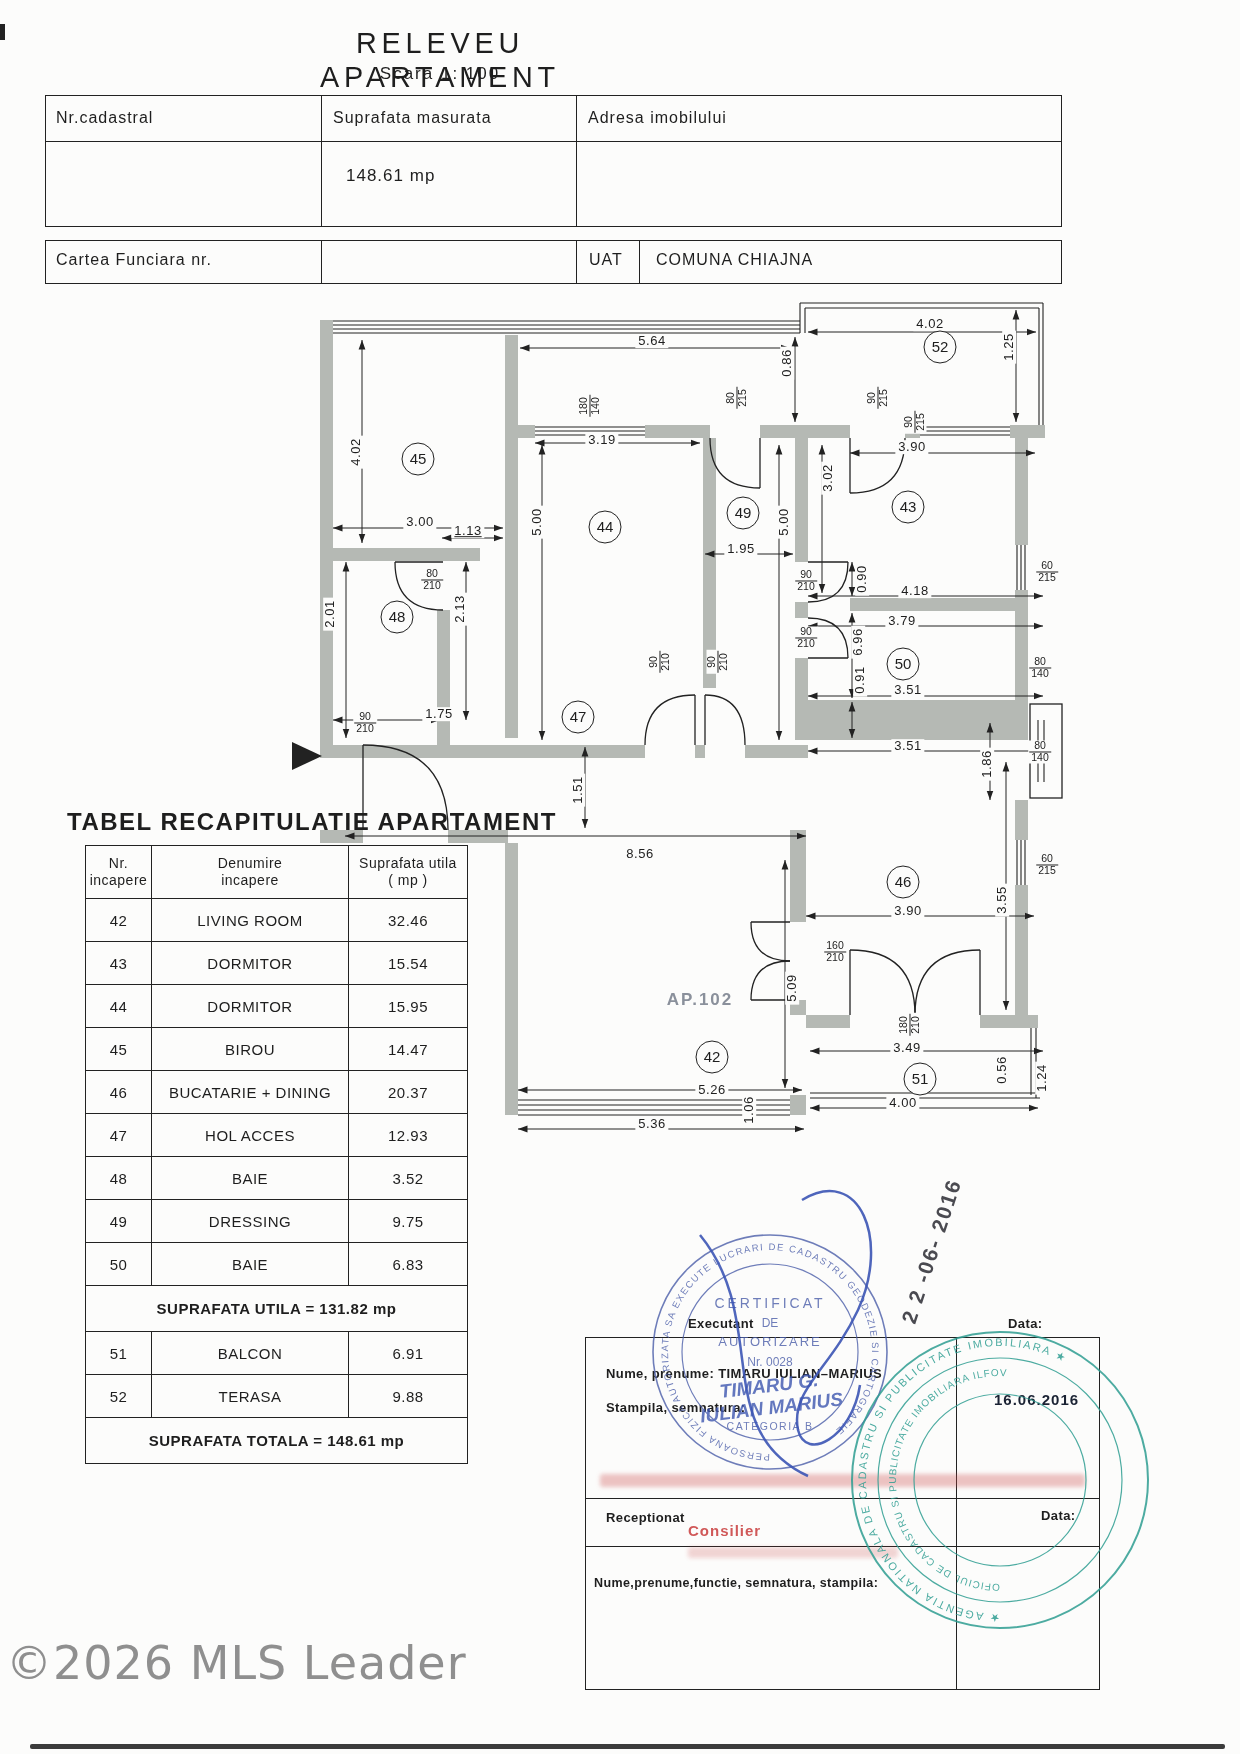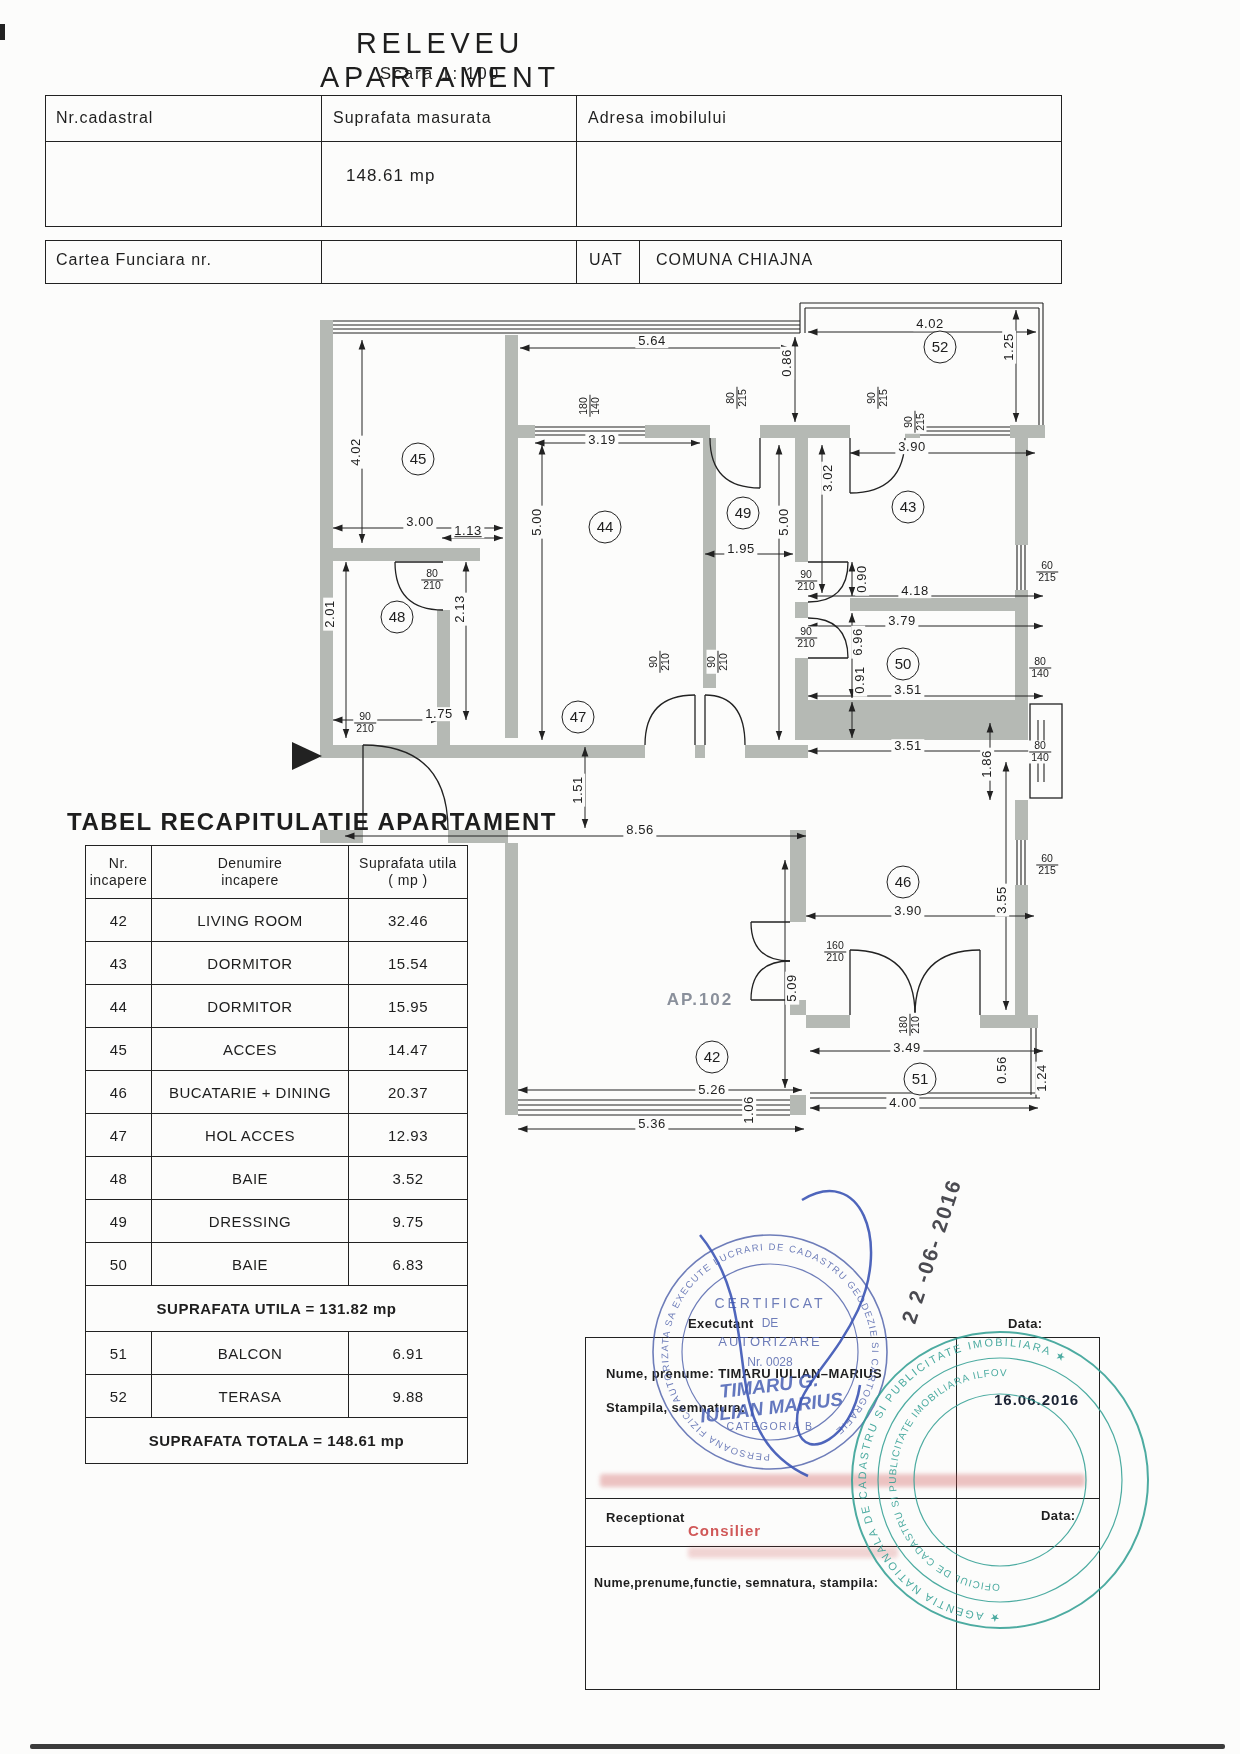--- a/index.html
+++ b/index.html
@@ -301,21 +301,21 @@
         <div class="pl frac v" style="left: 370px; top: 362px;">
           <div class="fn">90</div>
           <div class="fd">210</div>
         </div>
         <div class="pl frac v" style="left: 428px; top: 362px;">
           <div class="fn">90</div>
           <div class="fd">210</div>
         </div>
         <div class="pl room" style="left: 288px; top: 417px;">47</div>
         <div class="pl dim v" style="left: 288px; top: 490px;">1.51</div>
-        <div class="pl dim" style="left: 350px; top: 530px;">8.56</div>
+        <div class="pl dim" style="left: 350px; top: 554px;">8.56</div>
         <div class="pl frac" style="left: 75px; top: 423px;">
           <div class="fn">90</div>
           <div class="fd">210</div>
         </div>
         <div class="pl note" style="left: 410px; top: 700px;">AP.102</div>
         <div class="pl room" style="left: 422px; top: 757px;">42</div>
         <div class="pl dim" style="left: 422px; top: 790px;">5.26</div>
         <div class="pl dim v" style="left: 502px; top: 688px;">5.09</div>
         <div class="pl frac" style="left: 545px; top: 652px;">
           <div class="fn">160</div>
@@ -356,21 +356,21 @@
           <td>DORMITOR</td>
           <td>15.54</td>
         </tr>
     <tr class="rw">
           <td>44</td>
           <td>DORMITOR</td>
           <td>15.95</td>
         </tr>
     <tr class="rw">
           <td>45</td>
-          <td>ACCES</td>
+          <td>BIROU</td>
           <td>14.47</td>
         </tr>
     <tr class="rw">
           <td>46</td>
           <td>BUCATARIE  +  DINING</td>
           <td>20.37</td>
         </tr>
     <tr class="rw">
           <td>47</td>
           <td>HOL  ACCES</td>
@@ -468,13 +468,14 @@
         <textPath href="#greenrimP">★ AGENTIA NATIONALA DE CADASTRU SI PUBLICITATE IMOBILIARA ★</textPath>
       </text>
       <text font-family="Liberation Sans, sans-serif" font-size="10" fill="#2f9e92" letter-spacing="1">
         <textPath href="#greeninP">OFICIUL DE CADASTRU SI PUBLICITATE IMOBILIARA ILFOV</textPath>
       </text>
     </g>
 
     <text x="355" y="145" transform="rotate(-72 355 145)" font-family="Liberation Sans, sans-serif" font-size="21" font-weight="bold" letter-spacing="2" fill="#2b2b33" opacity="0.85">2 2 -06- 2016</text>
   </svg>
 
+  <div id="watermark" class="abs">©2026 MLS Leader</div>
 </div>
 
 </body></html>

